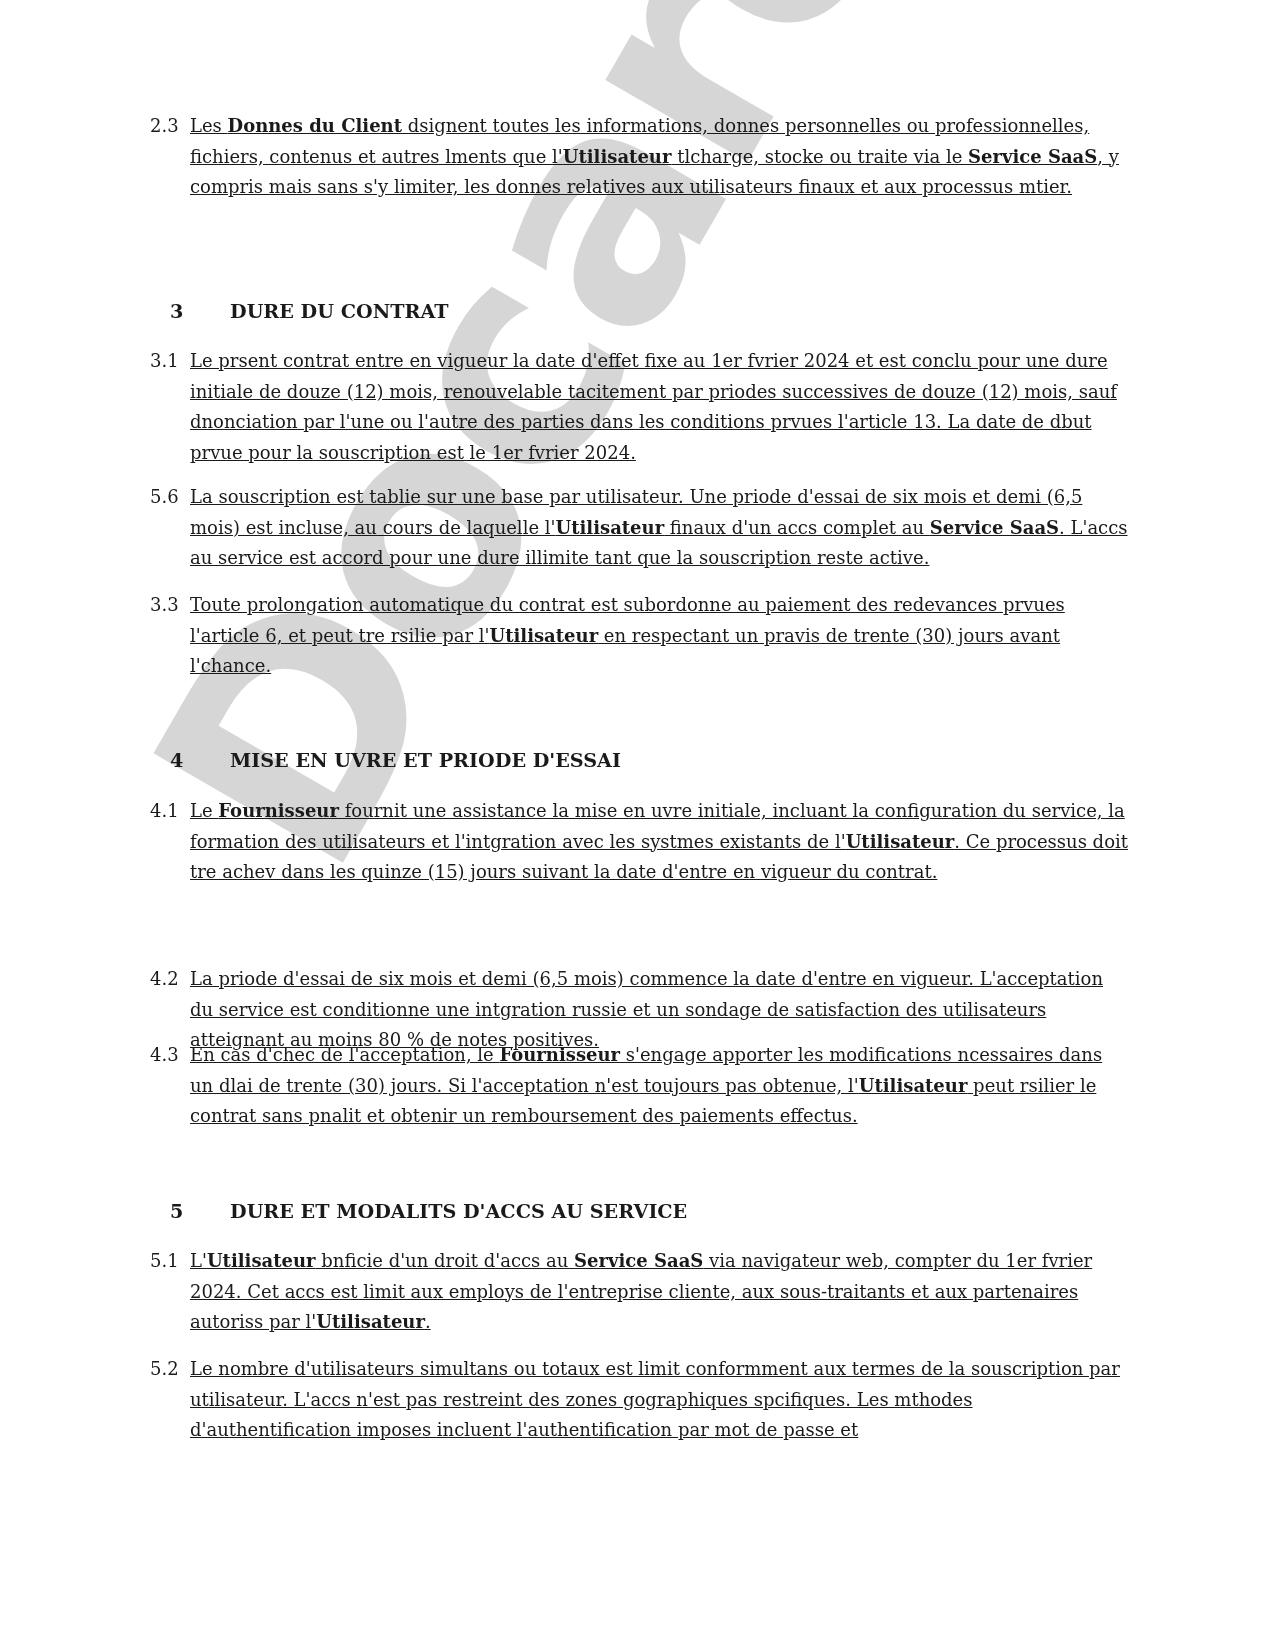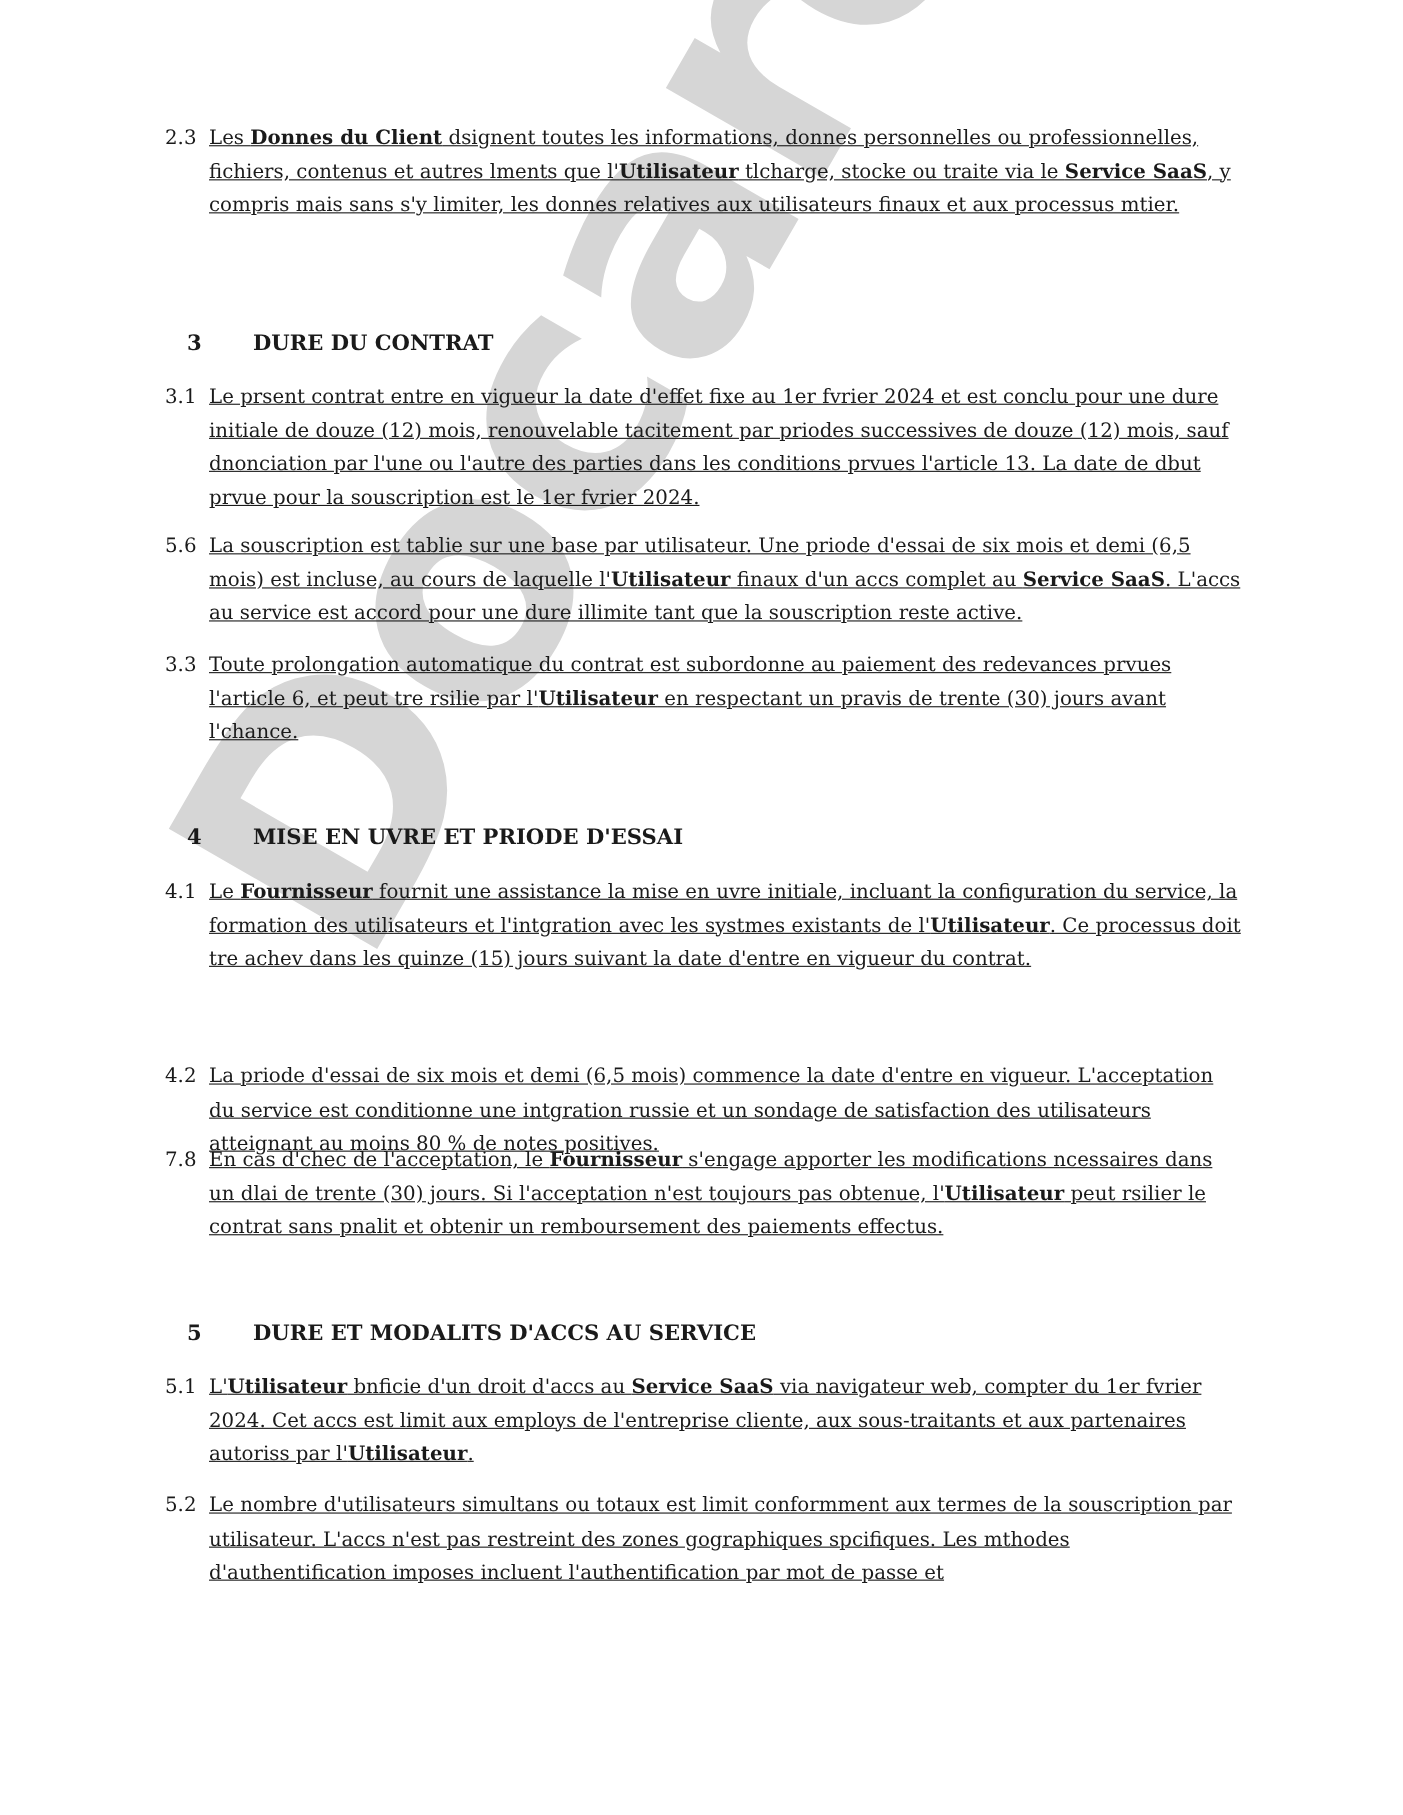--- a/index.html
+++ b/index.html
@@ -70,21 +70,21 @@
     </div>
     <div class="clause" style="top:796px;">
       <span class="num">4.1</span>
       <span class="text"><span>Le </span><b>Fournisseur</b><span> fournit une assistance  la mise en uvre initiale, incluant la configuration du service, la formation des utilisateurs et l'intgration avec les systmes existants de l'</span><b>Utilisateur</b><span>. Ce processus doit tre achev dans les quinze (15) jours suivant la date d'entre en vigueur du contrat.</span></span>
     </div>
     <div class="clause" style="top:964px;">
       <span class="num">4.2</span>
       <span class="text"><span>La priode d'essai de six mois et demi (6,5 mois) commence  la date d'entre en vigueur. L'acceptation du service est conditionne  une intgration russie et  un sondage de satisfaction des utilisateurs atteignant au moins 80 % de notes positives.</span></span>
     </div>
     <div class="clause" style="top:1040px;">
-      <span class="num">7.8</span>
+      <span class="num">4.3</span>
       <span class="text"><span>En cas d'chec de l'acceptation, le </span><b>Fournisseur</b><span> s'engage  apporter les modifications ncessaires dans un dlai de trente (30) jours. Si l'acceptation n'est toujours pas obtenue, l'</span><b>Utilisateur</b><span> peut rsilier le contrat sans pnalit et obtenir un remboursement des paiements effectus.</span></span>
     </div>
 
     <div class="heading" style="top:1197px;">
       <span class="num">5</span>
       <span class="text">DURE ET MODALITS D'ACCS AU SERVICE</span>
     </div>
     <div class="clause" style="top:1246px;">
       <span class="num">5.1</span>
       <span class="text"><span>L'</span><b>Utilisateur</b><span> bnficie d'un droit d'accs au </span><b>Service SaaS</b><span> via navigateur web,  compter du 1er fvrier 2024. Cet accs est limit aux employs de l'entreprise cliente, aux sous-traitants et aux partenaires autoriss par l'</span><b>Utilisateur</b><span>.</span></span>

